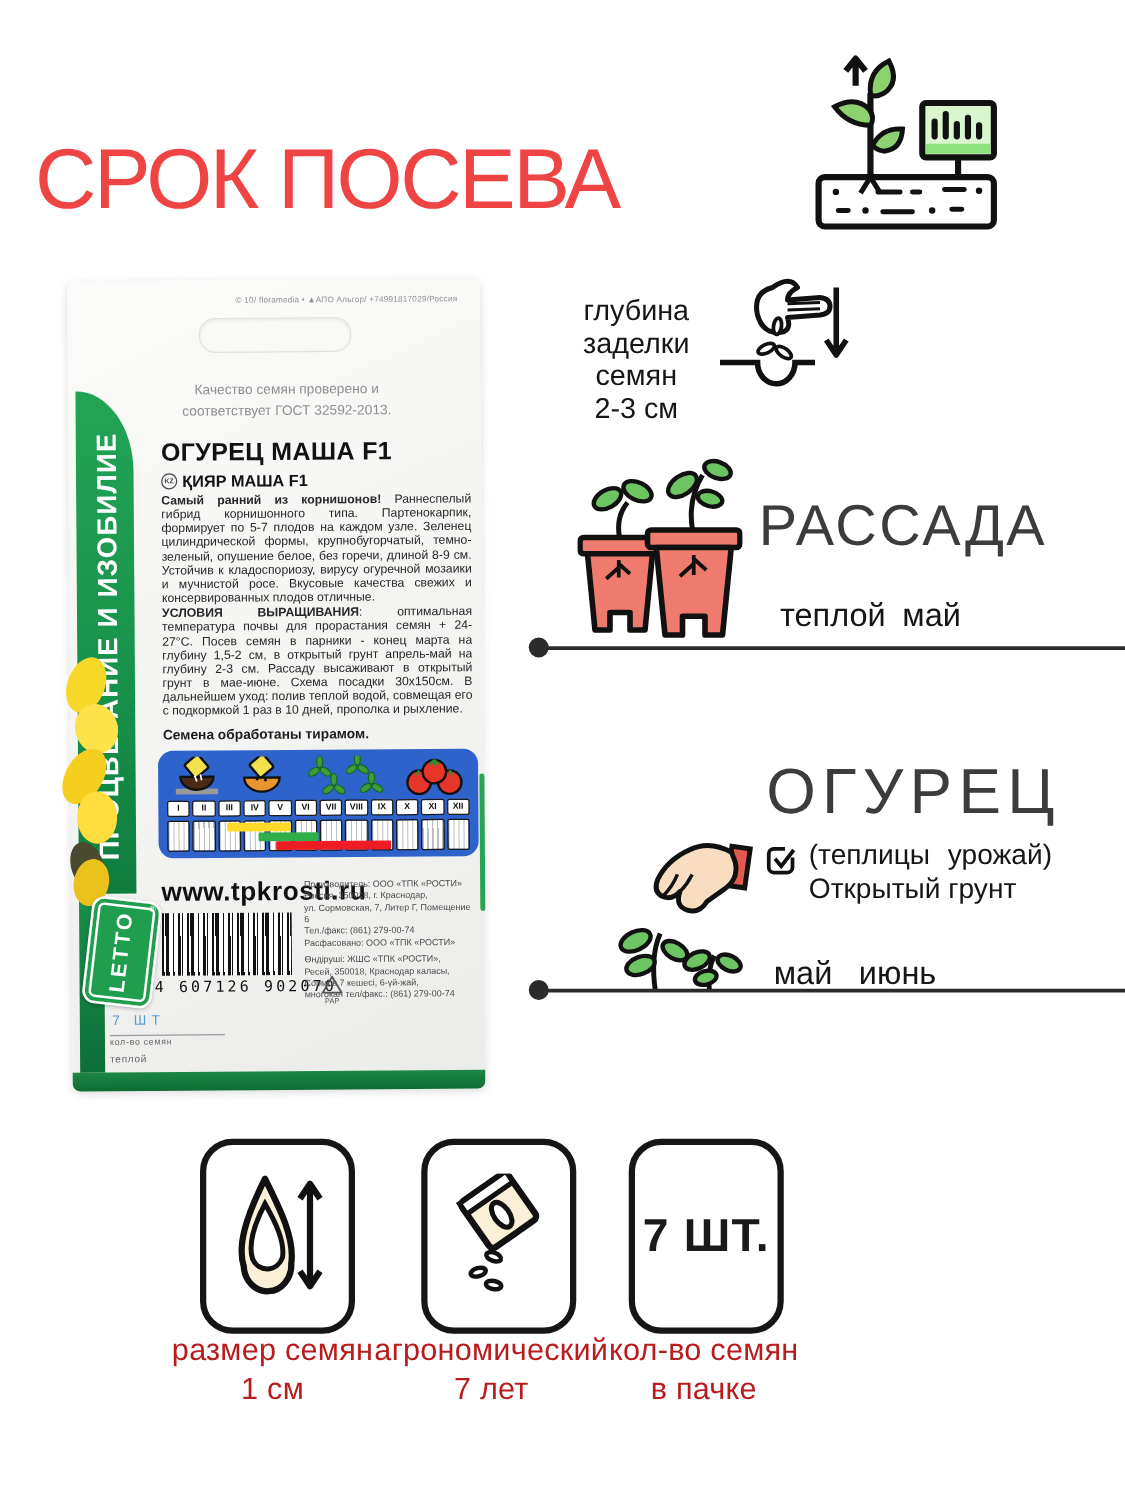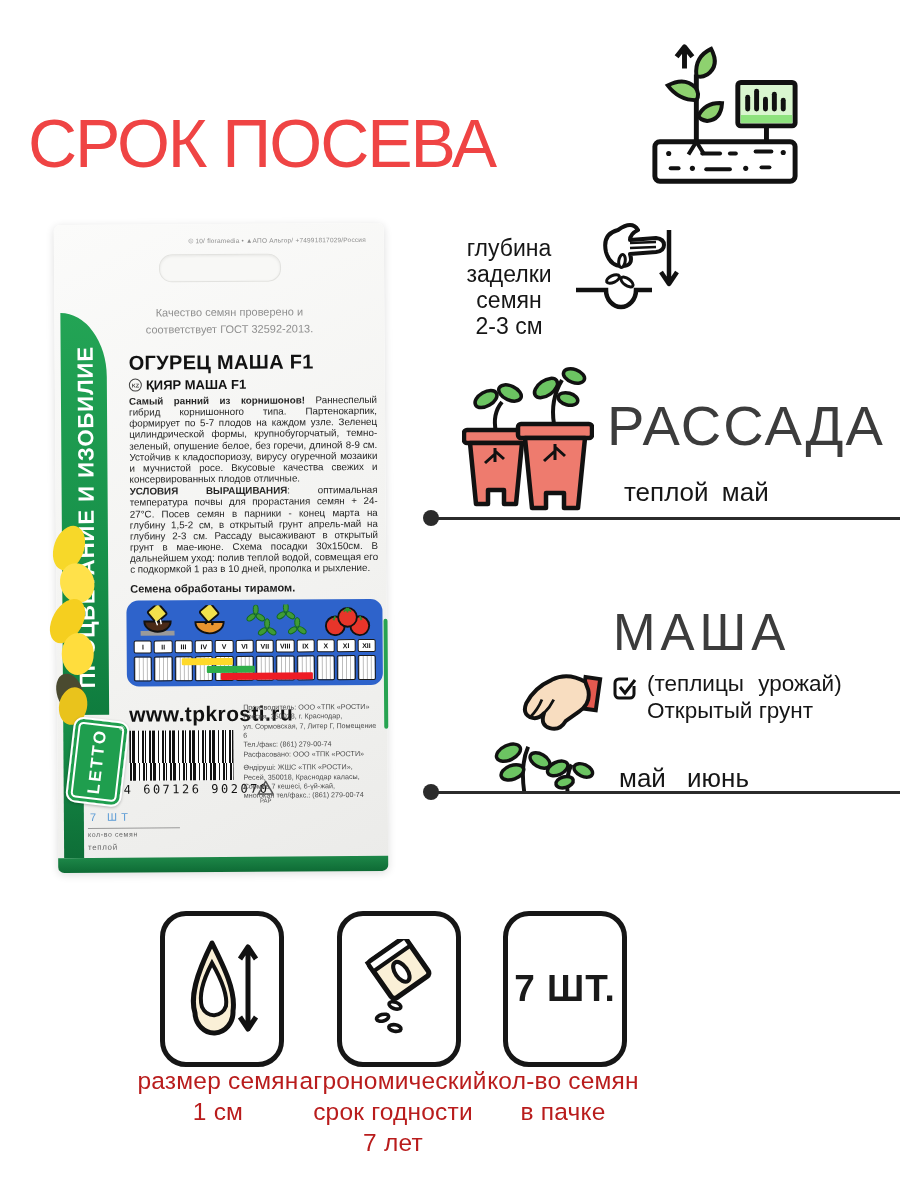--- a/index.html
+++ b/index.html
@@ -275,26 +275,26 @@
   <ellipse cx="84" cy="22" rx="13" ry="7.5" fill="#6cc462" stroke="#111" stroke-width="3.5" transform="rotate(-35 84 22)"></ellipse>
   <ellipse cx="112" cy="10" rx="11" ry="6.5" fill="#6cc462" stroke="#111" stroke-width="3.5" transform="rotate(20 112 10)"></ellipse>
   <ellipse cx="106" cy="33" rx="10" ry="6" fill="#6cc462" stroke="#111" stroke-width="3.5" transform="rotate(15 106 33)"></ellipse>
   <rect x="2" y="64" width="64" height="13" rx="3" fill="#ee7b6e" stroke="#111" stroke-width="4.5"></rect>
   <path d="M8,77 L14,138 H26 V124 H42 V138 H54 L60,77 Z" fill="#ee7b6e" stroke="#111" stroke-width="4.5" stroke-linejoin="round"></path>
   <path d="M33,82 v14 M33,88 l-10,9 M33,85 l9,8" stroke="#111" stroke-width="3" fill="none"></path>
   <rect x="56" y="58" width="74" height="14" rx="3" fill="#ee7b6e" stroke="#111" stroke-width="4.5"></rect>
   <path d="M63,72 L70,142 H84 V127 H102 V142 H116 L123,72 Z" fill="#ee7b6e" stroke="#111" stroke-width="4.5" stroke-linejoin="round"></path>
   <path d="M93,78 v16 M93,85 l-11,10 M93,81 l10,9" stroke="#111" stroke-width="3" fill="none"></path>
 </svg>
-<div class="abs big-thin" style="left:607px;top:393px;font-size:56px;letter-spacing:2px">РАССАДА</div>
+<div class="abs big-thin" style="left:607px;top:393px;font-size:46px;letter-spacing:2px">РАССАДА</div>
 <div class="abs months-txt" style="left:624px;top:477px;word-spacing:6px">теплой май</div>
 <div class="timeline" style="top:517px"></div>
 <div class="tdot" style="left:423px;top:510px"></div>
 
-<div class="abs big-thin" style="left:613px;top:603px;font-size:51px;letter-spacing:5px">МАША</div>
+<div class="abs big-thin" style="left:613px;top:603px;font-size:51px;letter-spacing:5px">ОГУРЕЦ</div>
 <svg class="abs" style="left:468px;top:670px" width="140" height="126" viewBox="0 0 140 128">
   <path d="M56,124 Q52,96 60,78" stroke="#111" stroke-width="4" fill="none"></path>
   <ellipse cx="40" cy="84" rx="13" ry="7.5" fill="#6cc462" stroke="#111" stroke-width="3.5" transform="rotate(-25 40 84)"></ellipse>
   <ellipse cx="44" cy="104" rx="12" ry="7" fill="#6cc462" stroke="#111" stroke-width="3.5" transform="rotate(-20 44 104)"></ellipse>
   <ellipse cx="72" cy="92" rx="11" ry="6.5" fill="#6cc462" stroke="#111" stroke-width="3.5" transform="rotate(30 72 92)"></ellipse>
   <path d="M100,124 Q98,108 104,96" stroke="#111" stroke-width="4" fill="none"></path>
   <ellipse cx="90" cy="100" rx="11" ry="6.5" fill="#6cc462" stroke="#111" stroke-width="3.5" transform="rotate(-25 90 100)"></ellipse>
   <ellipse cx="116" cy="102" rx="10" ry="6" fill="#6cc462" stroke="#111" stroke-width="3.5" transform="rotate(25 116 102)"></ellipse>
   <ellipse cx="97" cy="114" rx="9" ry="5.5" fill="#6cc462" stroke="#111" stroke-width="3.5" transform="rotate(-15 97 114)"></ellipse>
   <rect x="116" y="8" width="15" height="32" fill="#e4594f" stroke="#111" stroke-width="4" transform="rotate(8 123 24)"></rect>
@@ -335,19 +335,18 @@
 <div class="specbox" style="left:503px;top:911px">
   <span class="qtybig">7 ШТ.</span>
 </div>
 
 <div class="abs speclabel ctr" style="left:108px;top:1066px;width:220px">
   <div>размер семян</div>
   <div>1 см</div>
 </div>
 <div class="abs speclabel ctr" style="left:287px;top:1066px;width:212px">
   <div>агрономический</div>
-  <div>срок годности</div>
   <div>7 лет</div>
 </div>
 <div class="abs speclabel ctr" style="left:457px;top:1066px;width:212px">
   <div>кол-во семян</div>
   <div>в пачке</div>
 </div>
 
 </body></html>

